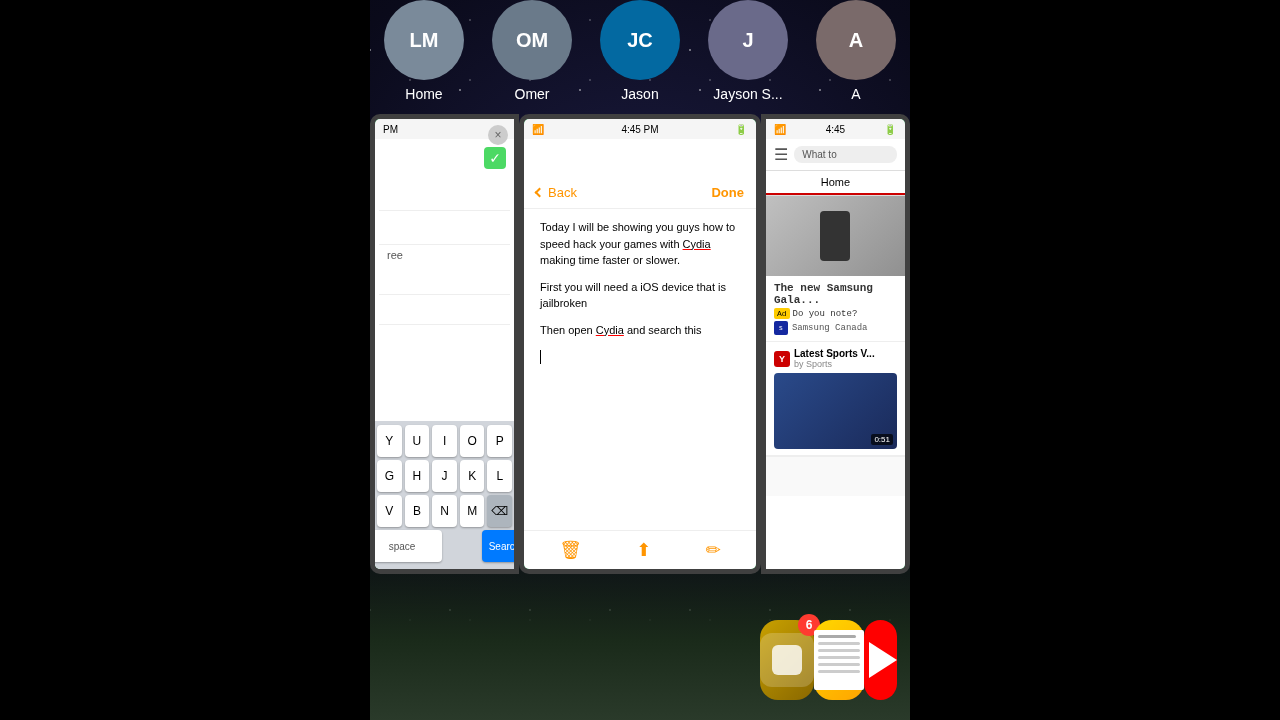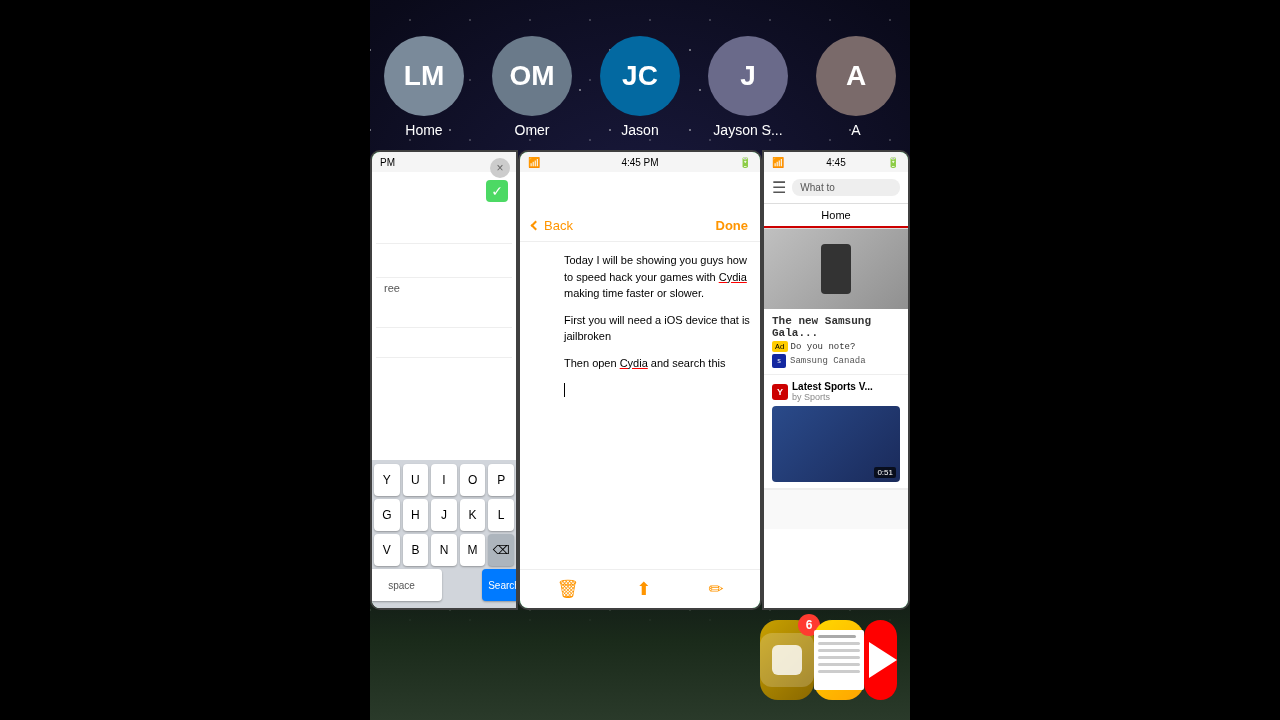--- a/index.html
+++ b/index.html
@@ -82,25 +82,24 @@
       width: 108px;
     }
     .contact-avatar {
       width: 80px;
       height: 80px;
       border-radius: 40px;
       background: #555;
       display: flex;
       align-items: center;
       justify-content: center;
-      font-size: 28px;
+      font-size: 20px;
       font-weight: 600;
       color: #fff;
       margin-bottom: 6px;
-      margin-top: 36px;
     }
     .contact-avatar.lm { background: #7a8a9a; }
     .contact-avatar.om { background: #6a7a8a; }
     .contact-avatar.jc { background: #0369a1; }
     .contact-avatar.j  { background: #6a6a8a; }
     .contact-avatar.a  { background: #7a6a6a; }
     .contact-name {
       font-size: 14px;
       color: #fff;
       text-align: center;
@@ -117,21 +116,21 @@
 
     
     .phone {
       flex: 1;
       background: #22c55e;
       border-radius: 10px;
       overflow: hidden;
       position: relative;
       display: flex;
       flex-direction: column;
-      border: 2px solid #404040;
+      border: 5px solid #404040;
     }
     .phone-status-bar {
       display: flex;
       justify-content: space-between;
       align-items: center;
       padding: 4px 8px;
       font-size: 10px;
       color: #000;
       background: #f5f5f5;
       min-height: 20px;
@@ -243,25 +242,24 @@
       align-items: center;
       gap: 3px;
     }
     .notes-done {
       color: #ff9500;
       font-size: 13px;
       font-weight: 600;
     }
     .notes-body {
       flex: 1;
-      padding: 10px 4px;
+      padding: 10px 16px;
       font-size: 12px;
       color: #000;
       line-height: 1.5;
-      margin-left: 40px;
     }
     .notes-underline {
       text-decoration: underline;
       text-decoration-color: #ff0000;
     }
     .notes-cursor {
       display: inline-block;
       width: 1px;
       height: 14px;
       background: #000;

